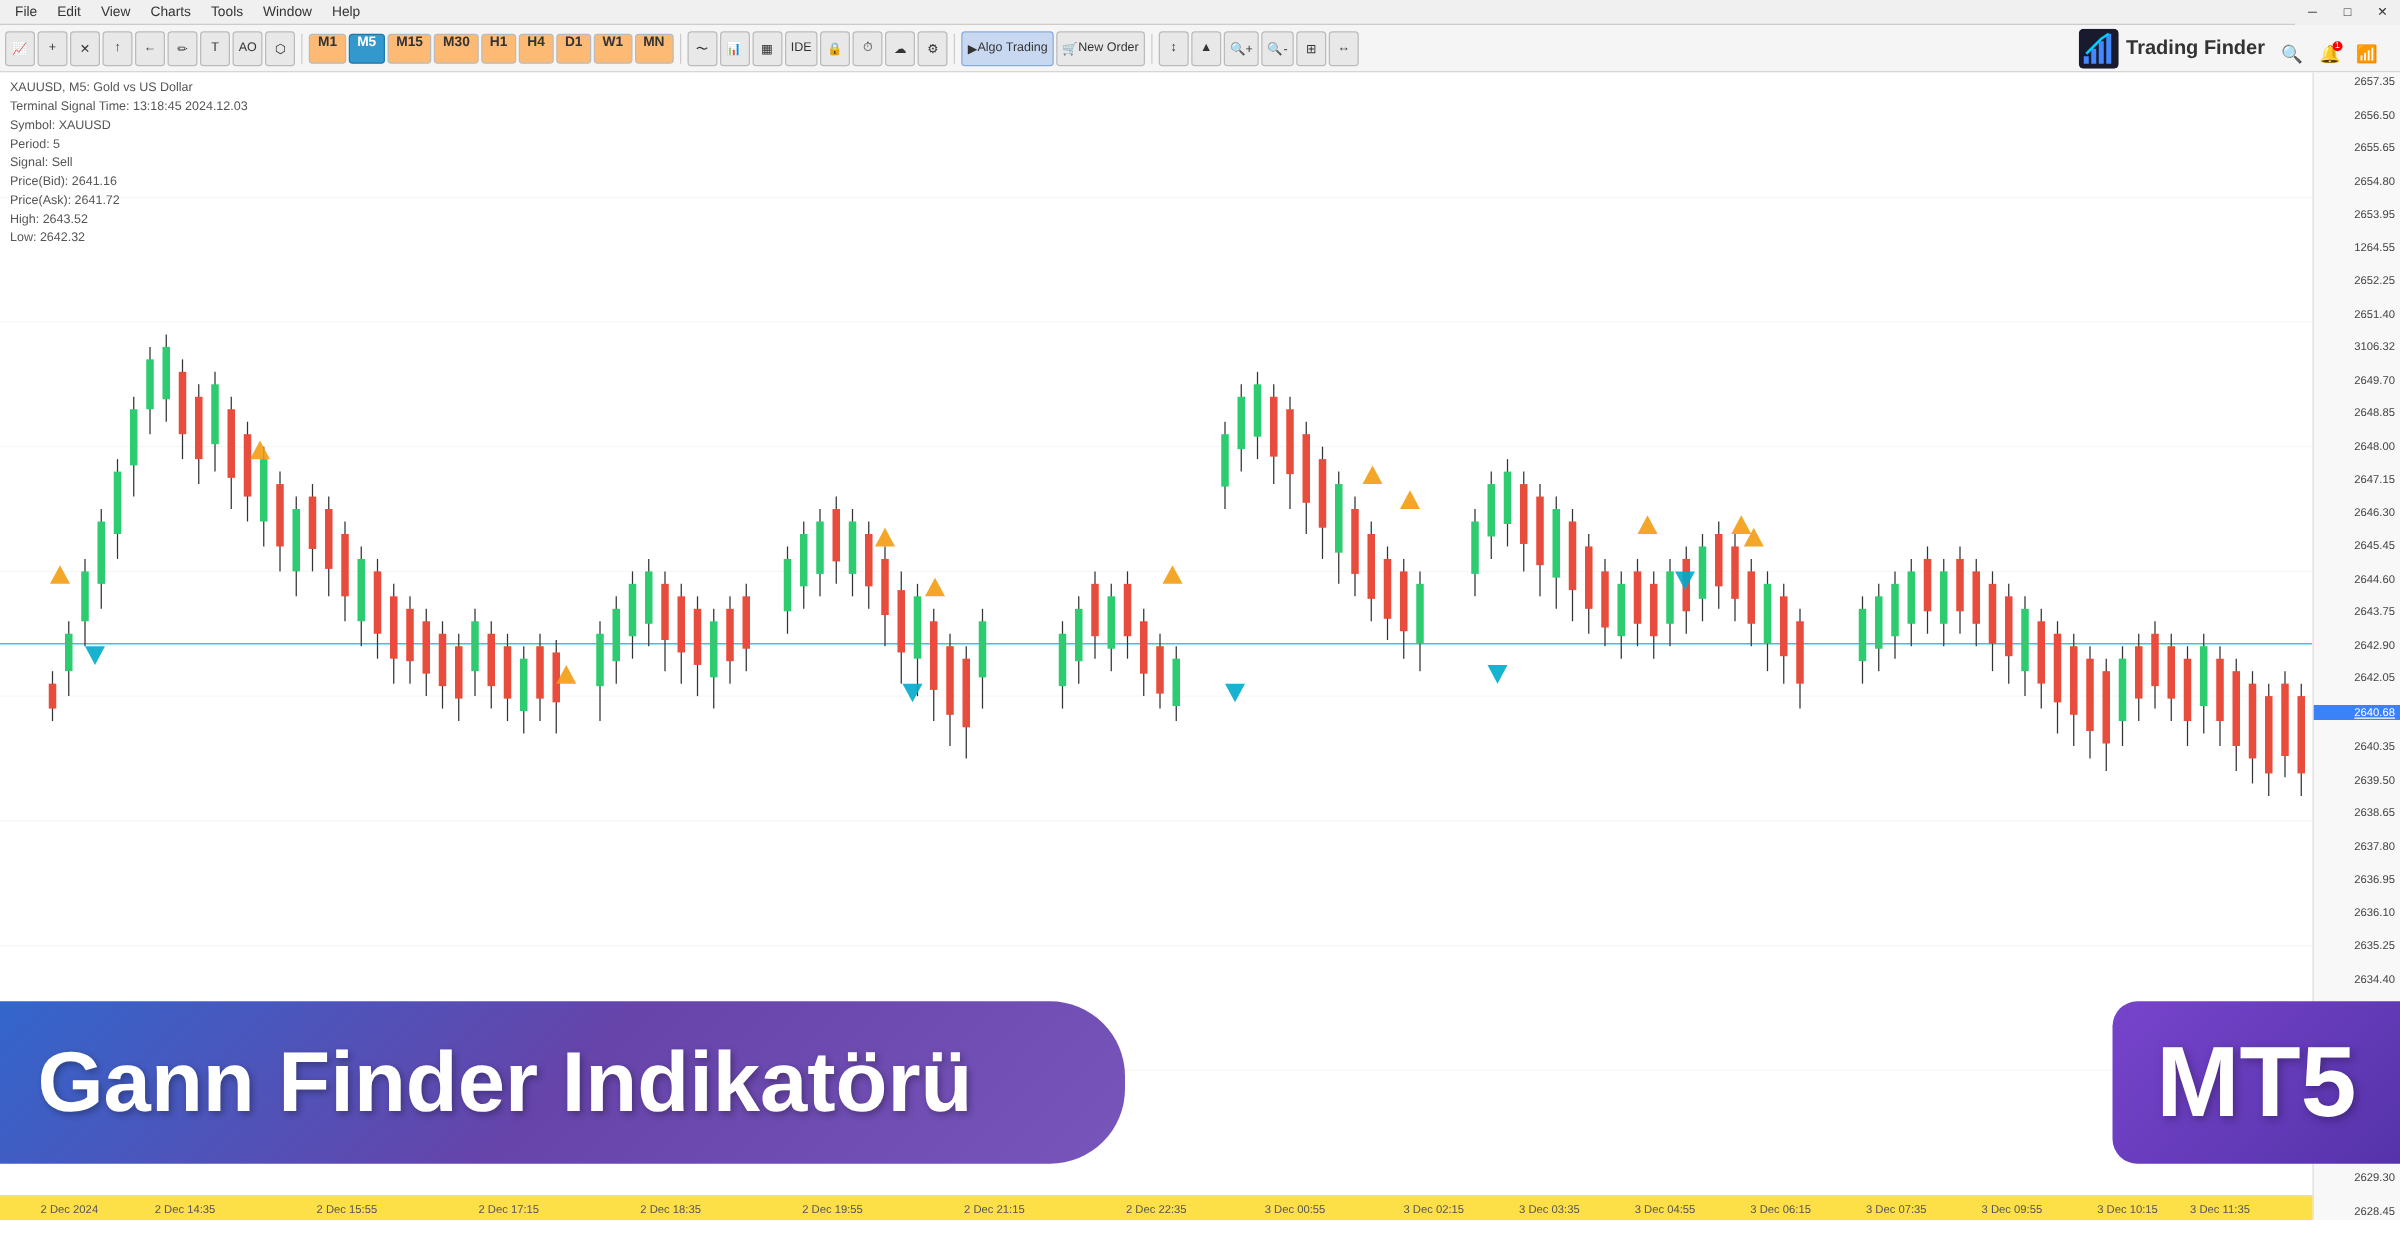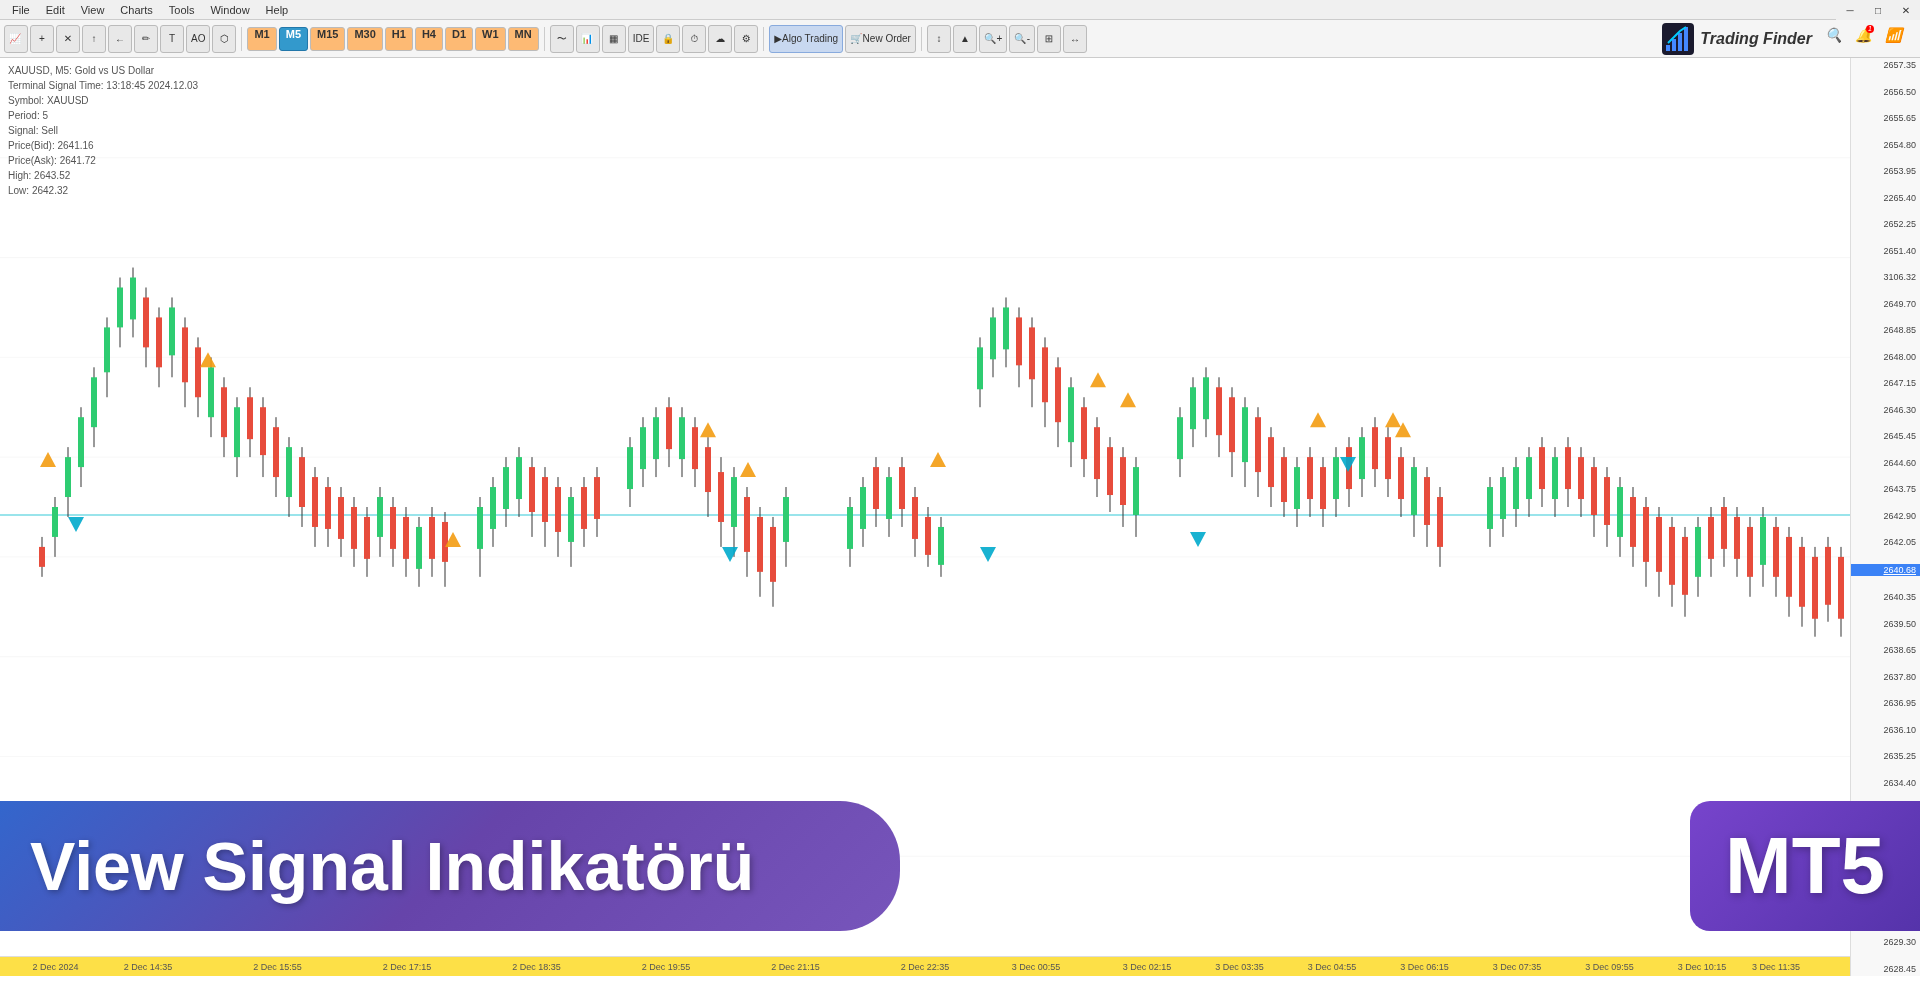--- a/index.html
+++ b/index.html
@@ -59,24 +59,23 @@
       font-weight: bold;
       color: #333;
       cursor: pointer;
     }
     .tb-timeframe.active { background: #3399cc; color: white; border-color: #2277aa; }
 
     
     #header-right {
       margin-left: auto;
       display: flex;
-      align-items: flex-start;
+      align-items: flex-end;
       gap: 10px;
       padding-right: 10px;
-      font-style: italic;
     }
     #trading-finder-logo {
       display: flex;
       align-items: center;
       gap: 6px;
       font-size: 16px;
       font-weight: bold;
       color: #333;
     }
     #tf-icon {
@@ -659,21 +658,21 @@
     <polygon points="1190,475 1198,490 1206,475" fill="#00aacc" opacity="0.9"></polygon>
     <polygon points="1340,400 1348,415 1356,400" fill="#00aacc" opacity="0.9"></polygon>
   </svg>
 
   <div id="price-axis">
     <div class="price-label">2657.35</div>
     <div class="price-label">2656.50</div>
     <div class="price-label">2655.65</div>
     <div class="price-label">2654.80</div>
     <div class="price-label">2653.95</div>
-    <div class="price-label">2265.40</div>
+    <div class="price-label">1264.55</div>
     <div class="price-label">2652.25</div>
     <div class="price-label">2651.40</div>
     <div class="price-label">3106.32</div>
     <div class="price-label">2649.70</div>
     <div class="price-label">2648.85</div>
     <div class="price-label">2648.00</div>
     <div class="price-label">2647.15</div>
     <div class="price-label">2646.30</div>
     <div class="price-label">2645.45</div>
     <div class="price-label">2644.60</div>
@@ -713,20 +712,20 @@
     <span class="time-label" style="left:72%">3 Dec 04:55</span>
     <span class="time-label" style="left:77%">3 Dec 06:15</span>
     <span class="time-label" style="left:82%">3 Dec 07:35</span>
     <span class="time-label" style="left:87%">3 Dec 09:55</span>
     <span class="time-label" style="left:92%">3 Dec 10:15</span>
     <span class="time-label" style="left:96%">3 Dec 11:35</span>
   </div>
 
   <div id="overlay-banner">
     <div id="main-title-banner">
-      <span id="main-title-text">View Signal Indikatörü</span>
+      <span id="main-title-text">Gann Finder Indikatörü</span>
     </div>
     <div id="mt5-badge">
       <span id="mt5-text">MT5</span>
     </div>
   </div>
 
 </div>
 
 </body></html>

